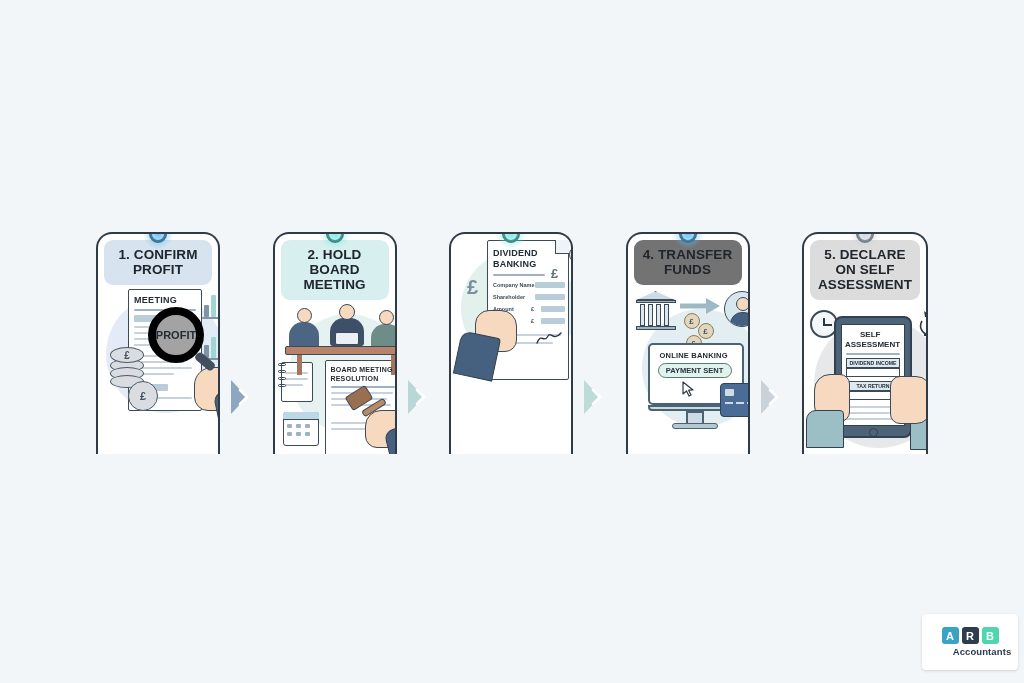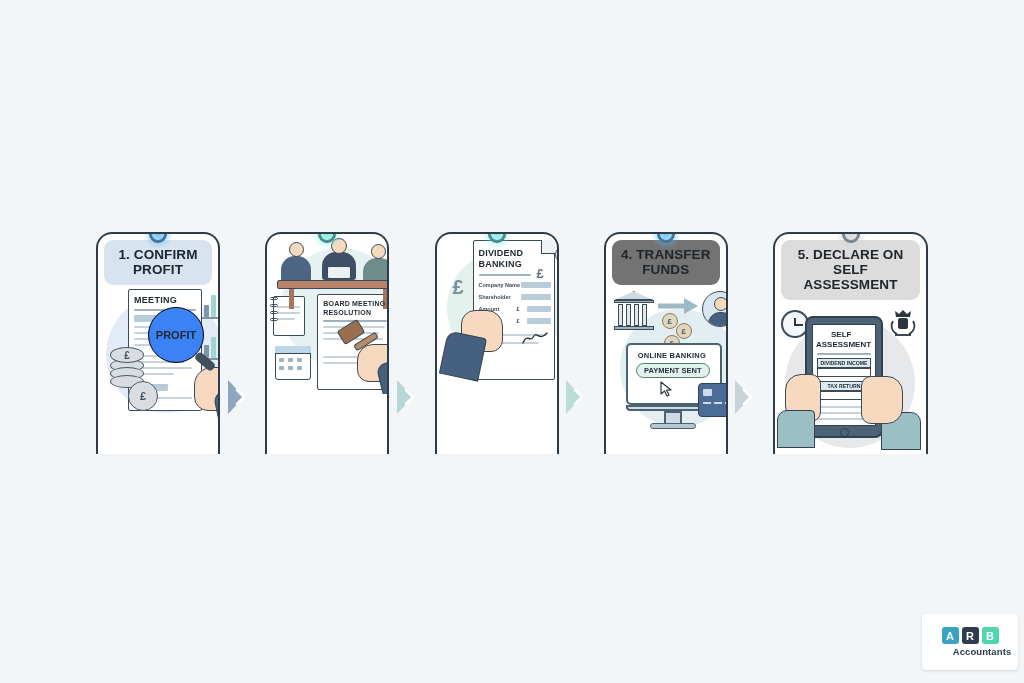--- a/index.html
+++ b/index.html
@@ -26,21 +26,21 @@
     position: relative;
     width: 124px;
     height: 222px;
     background: #ffffff;
     border: 2px solid #2f3b46;
     border-radius: 16px 16px 0 0;
     border-bottom: none;
     overflow: hidden;
     flex: 0 0 auto;
   }
-  .step.wide { width: 155px; }
+  .step.wide { width: 126px; }
   .gap { flex: 1 1 auto; position: relative; }
 
   
   .pin {
     position: absolute;
     left: 50%; top: -9px;
     transform: translateX(-50%);
     width: 18px; height: 18px;
     border-radius: 50%;
     background: #ffffff;
@@ -225,21 +225,21 @@
         <div class="bar" style="left:127px;top:47px;width:5px;height:26px;background:#5f8aa8"></div>
         <div class="line" style="left:104px;top:73px;width:32px;height:1.5px;background:#7f94a6"></div>
 
         <div class="coin" style="left:12px;top:74px;width:34px;height:13px;border-radius:50%;font-size:0"></div>
         <div class="coin" style="left:12px;top:82px;width:34px;height:13px;font-size:0"></div>
         <div class="coin" style="left:12px;top:90px;width:34px;height:13px;font-size:0"></div>
         <div class="coin" style="left:12px;top:62px;width:34px;height:16px;font-size:10px">£</div>
         <div class="coin" style="left:30px;top:96px;width:30px;height:30px;font-size:11px">£</div>
 
         <div style="position:absolute;left:50px;top:22px;width:56px;height:56px;border-radius:50%;
-                    background:#3b82f6;border:1px solid #000000;z-index:7;
+                    background:#a3a3a3;border:8px solid #000000;z-index:7;
                     display:flex;align-items:center;justify-content:center;">
           <span style="font-size:11px;font-weight:700;color:#222b33">PROFIT</span>
         </div>
         <div style="position:absolute;left:96px;top:72px;width:22px;height:9px;background:#42505d;
                     border-radius:4px;transform:rotate(40deg);z-index:7"></div>
 
         <div class="hand" style="left:96px;top:82px;width:44px;height:44px;border-radius:18px 10px 16px 14px;"></div>
         <div class="cuff" style="left:118px;top:104px;width:40px;height:36px;border-radius:10px 4px 0 0;transform:rotate(-12deg)"></div>
       </div>
     </div>
@@ -248,20 +248,21 @@
       <div class="chev">
         <svg width="30" height="34" viewBox="0 0 30 34">
           <path d="M0 0 L16 17 L0 34 Z" fill="#8fa6c0"></path>
           <path d="M9 10 L16 17 L9 24" fill="none" stroke="#ffffff" stroke-width="2.6" stroke-linecap="round" stroke-linejoin="round"></path>
         </svg>
       </div>
     </div>
 
     <div class="step">
       <div class="pin glow-mint"></div>
+      <div class="step-head" style="background:#d7efee">2. HOLD BOARD MEETING</div>
       <div class="art">
         <div class="blob" style="left:14px;top:14px;width:118px;height:118px;background:#e6f2f2"></div>
 
         <div class="person-head" style="left:22px;top:8px;width:15px;height:15px"></div>
         <div class="person-body" style="left:14px;top:22px;width:30px;height:26px;background:#4b6583"></div>
         <div class="person-head" style="left:64px;top:4px;width:16px;height:16px"></div>
         <div class="person-body" style="left:55px;top:18px;width:34px;height:28px;background:#3d5068"></div>
         <div class="person-head" style="left:104px;top:10px;width:15px;height:15px"></div>
         <div class="person-body" style="left:96px;top:24px;width:31px;height:24px;background:#6f8d88"></div>
 

